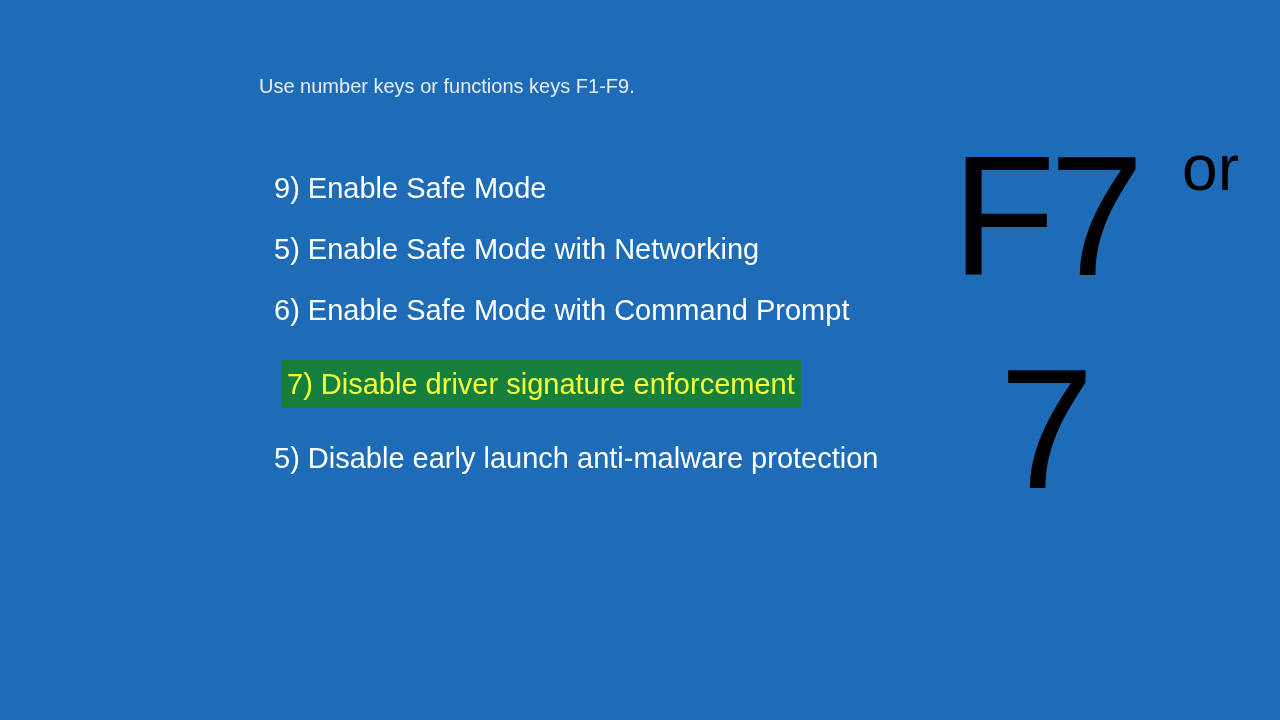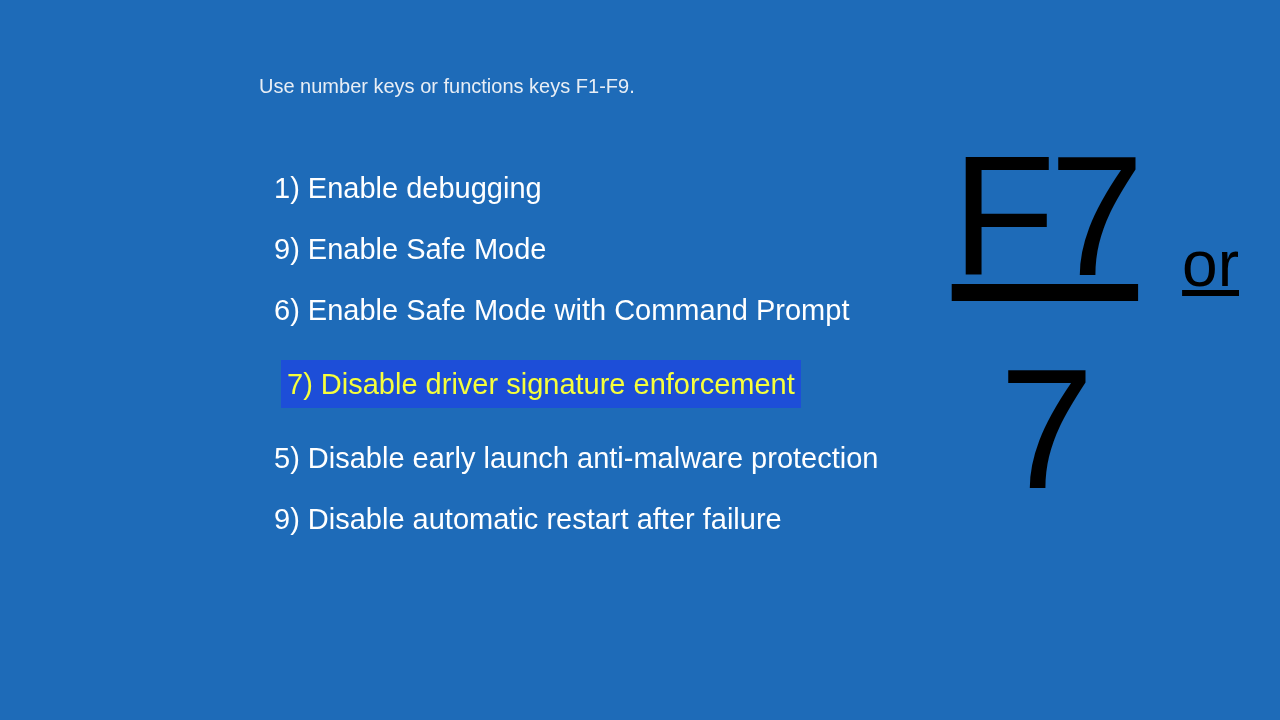--- a/index.html
+++ b/index.html
@@ -28,38 +28,37 @@
     }
     .menu-item {
       font-size: 29px;
       line-height: 48px;
       font-weight: 300;
       color: #ffffff;
       padding: 0 6px;
       white-space: nowrap;
     }
     .highlighted {
-      background: #1d4ed8;
+      background: #15803d;
       color: #f7ff3b;
       display: inline-block;
     }
     .overlay {
       position: absolute;
       right: 28px;
       top: 66px;
       color: #000000;
       font-family: Arial, Helvetica, sans-serif;
       text-align: center;
     }
     .overlay-line1 {
       display: flex;
-      align-items: flex-end;
+      align-items: flex-start;
       justify-content: flex-end;
       gap: 18px;
-      text-decoration: underline;
     }
     .overlay-f7 {
       font-size: 170px;
       line-height: 1;
       font-weight: 400;
       letter-spacing: -6px;
     }
     .overlay-or {
       font-size: 64px;
       font-weight: 400;
@@ -72,26 +71,25 @@
       text-align: center;
       margin-right: 110px;
     }
   </style>
 </head>
 <body>
 
 <div class="instruction">Use number keys or functions keys F1-F9.</div>
 
 <div class="menu">
-  <div class="menu-item">1) Enable debugging</div>
   <div class="menu-item">9) Enable Safe Mode</div>
+  <div class="menu-item">5) Enable Safe Mode with Networking</div>
   <div class="menu-item">6) Enable Safe Mode with Command Prompt</div>
   <div><span class="menu-item highlighted">7) Disable driver signature enforcement</span></div>
   <div class="menu-item">5) Disable early launch anti-malware protection</div>
-  <div class="menu-item">9) Disable automatic restart after failure</div>
 </div>
 
 <div class="overlay">
   <div class="overlay-line1">
     <span class="overlay-f7">F7</span>
     <span class="overlay-or">or</span>
   </div>
   <div class="overlay-7">7</div>
 </div>
 

